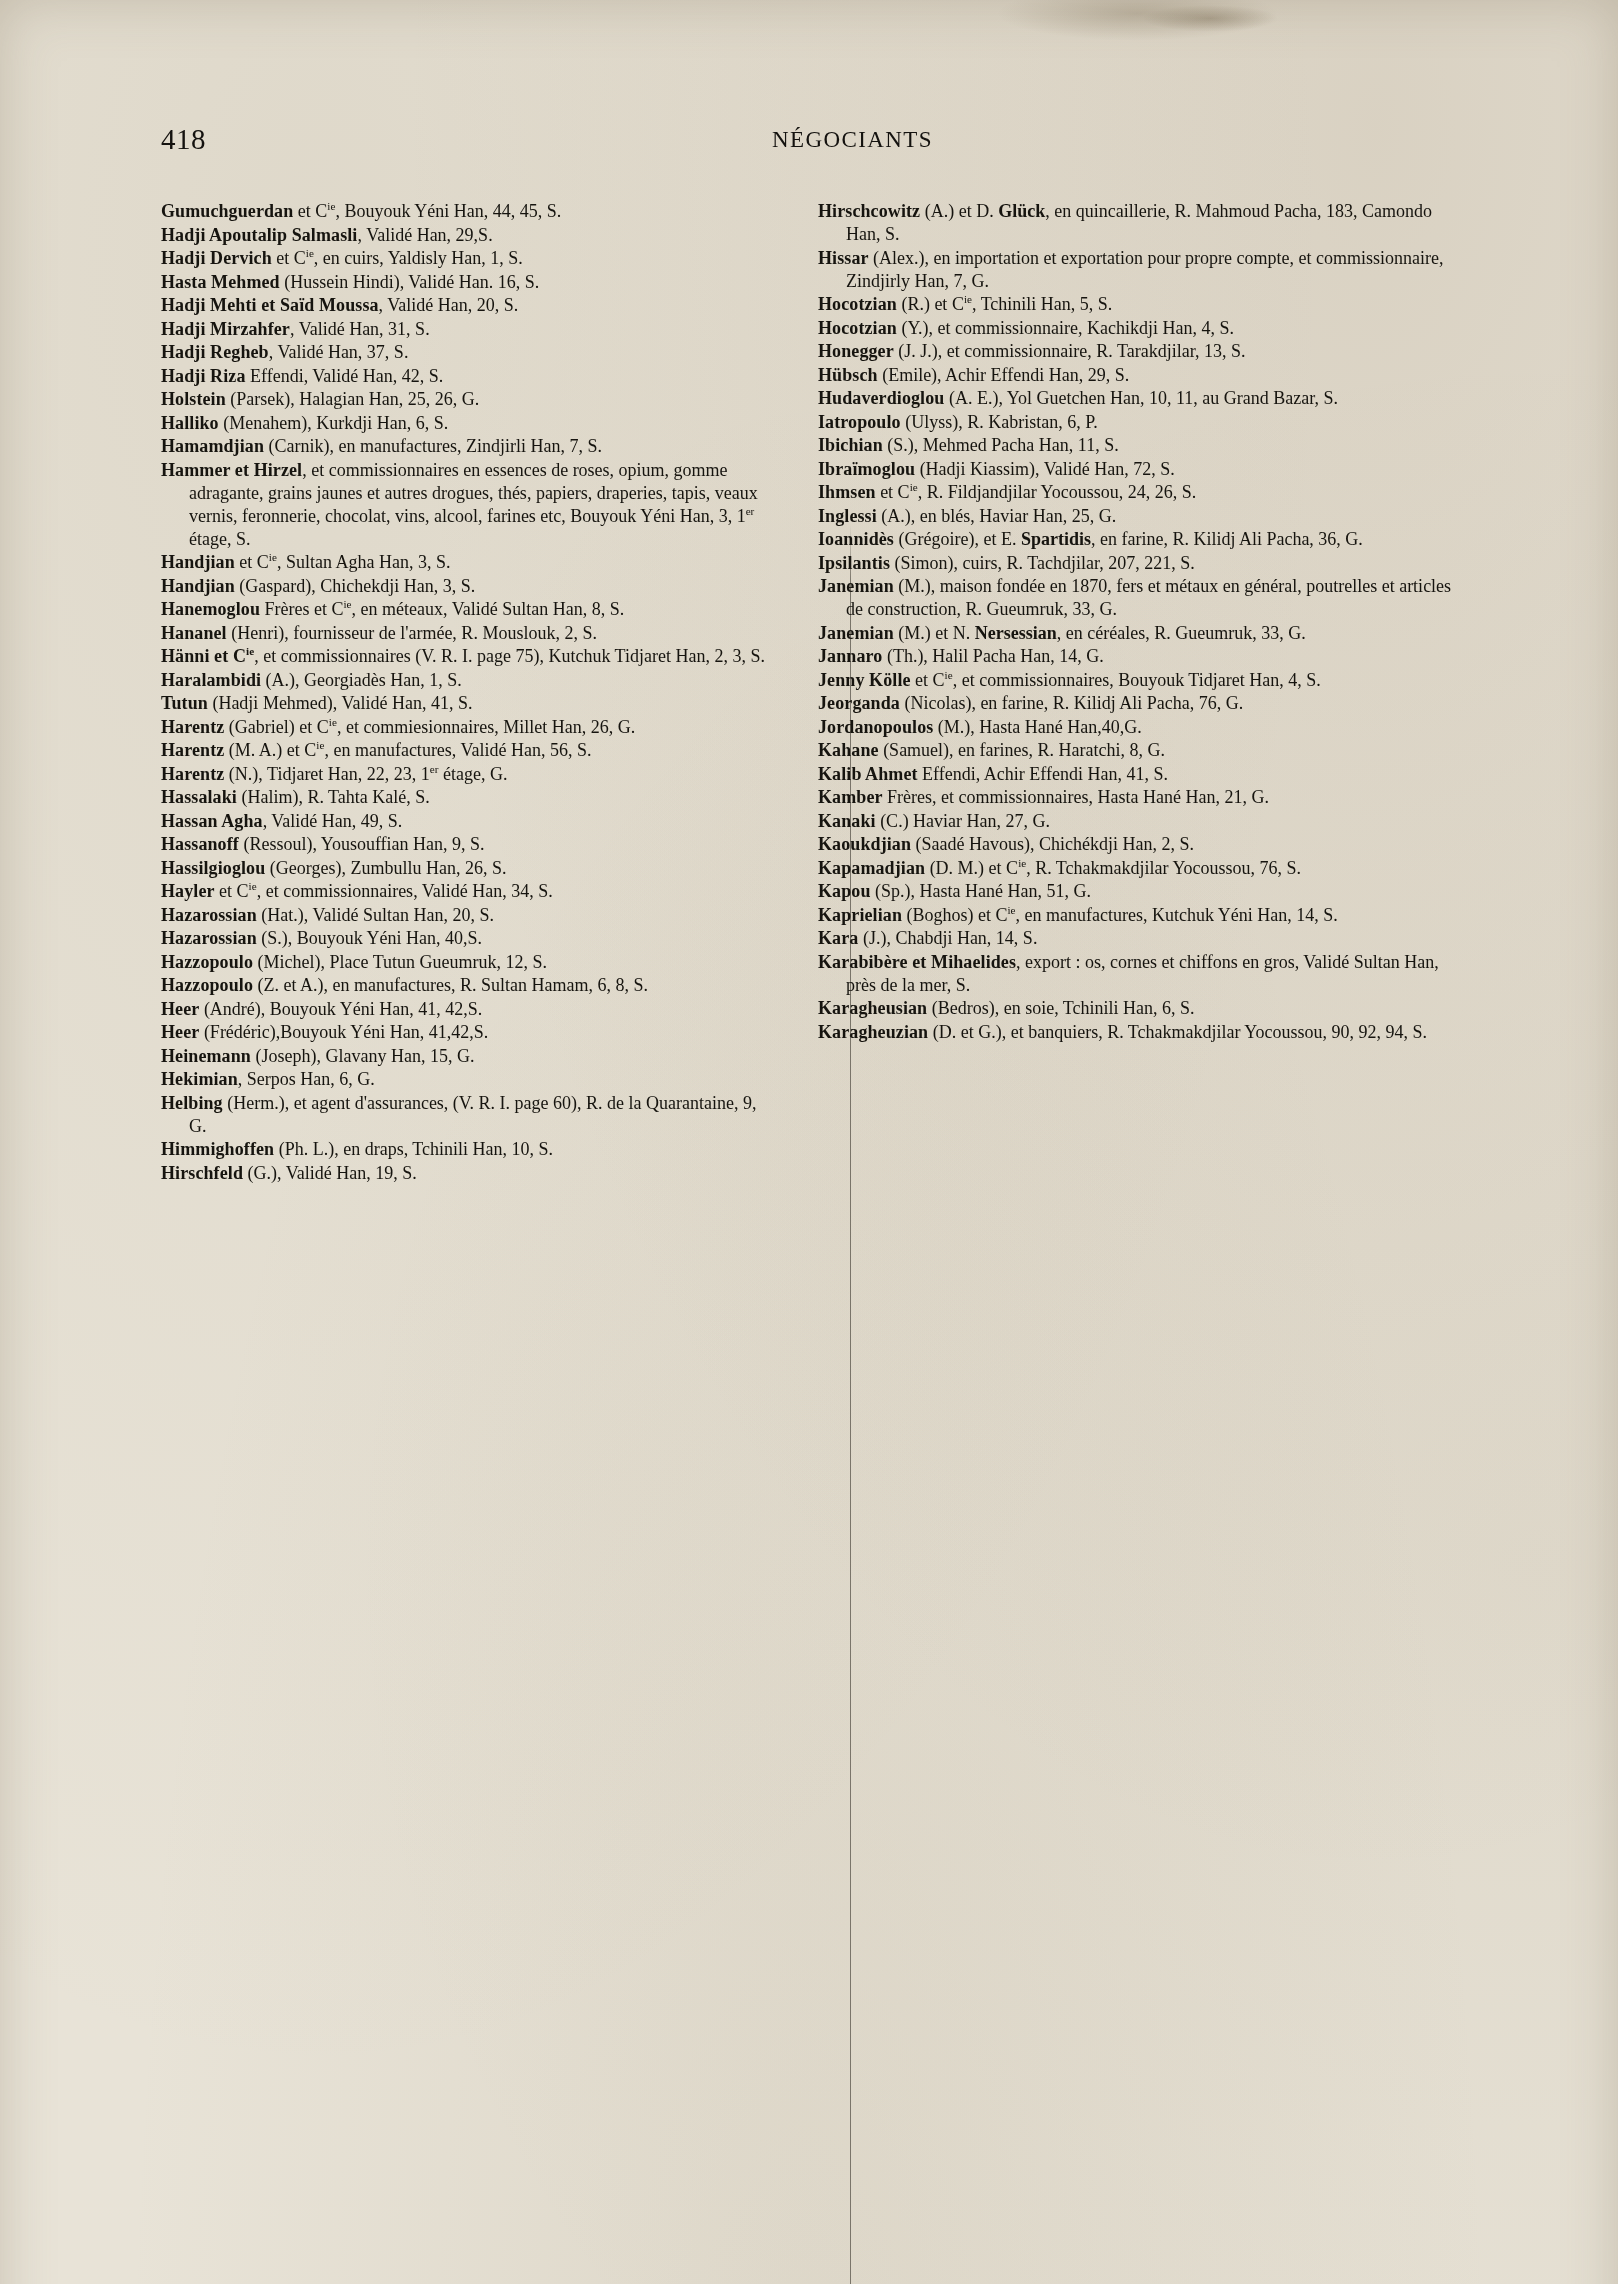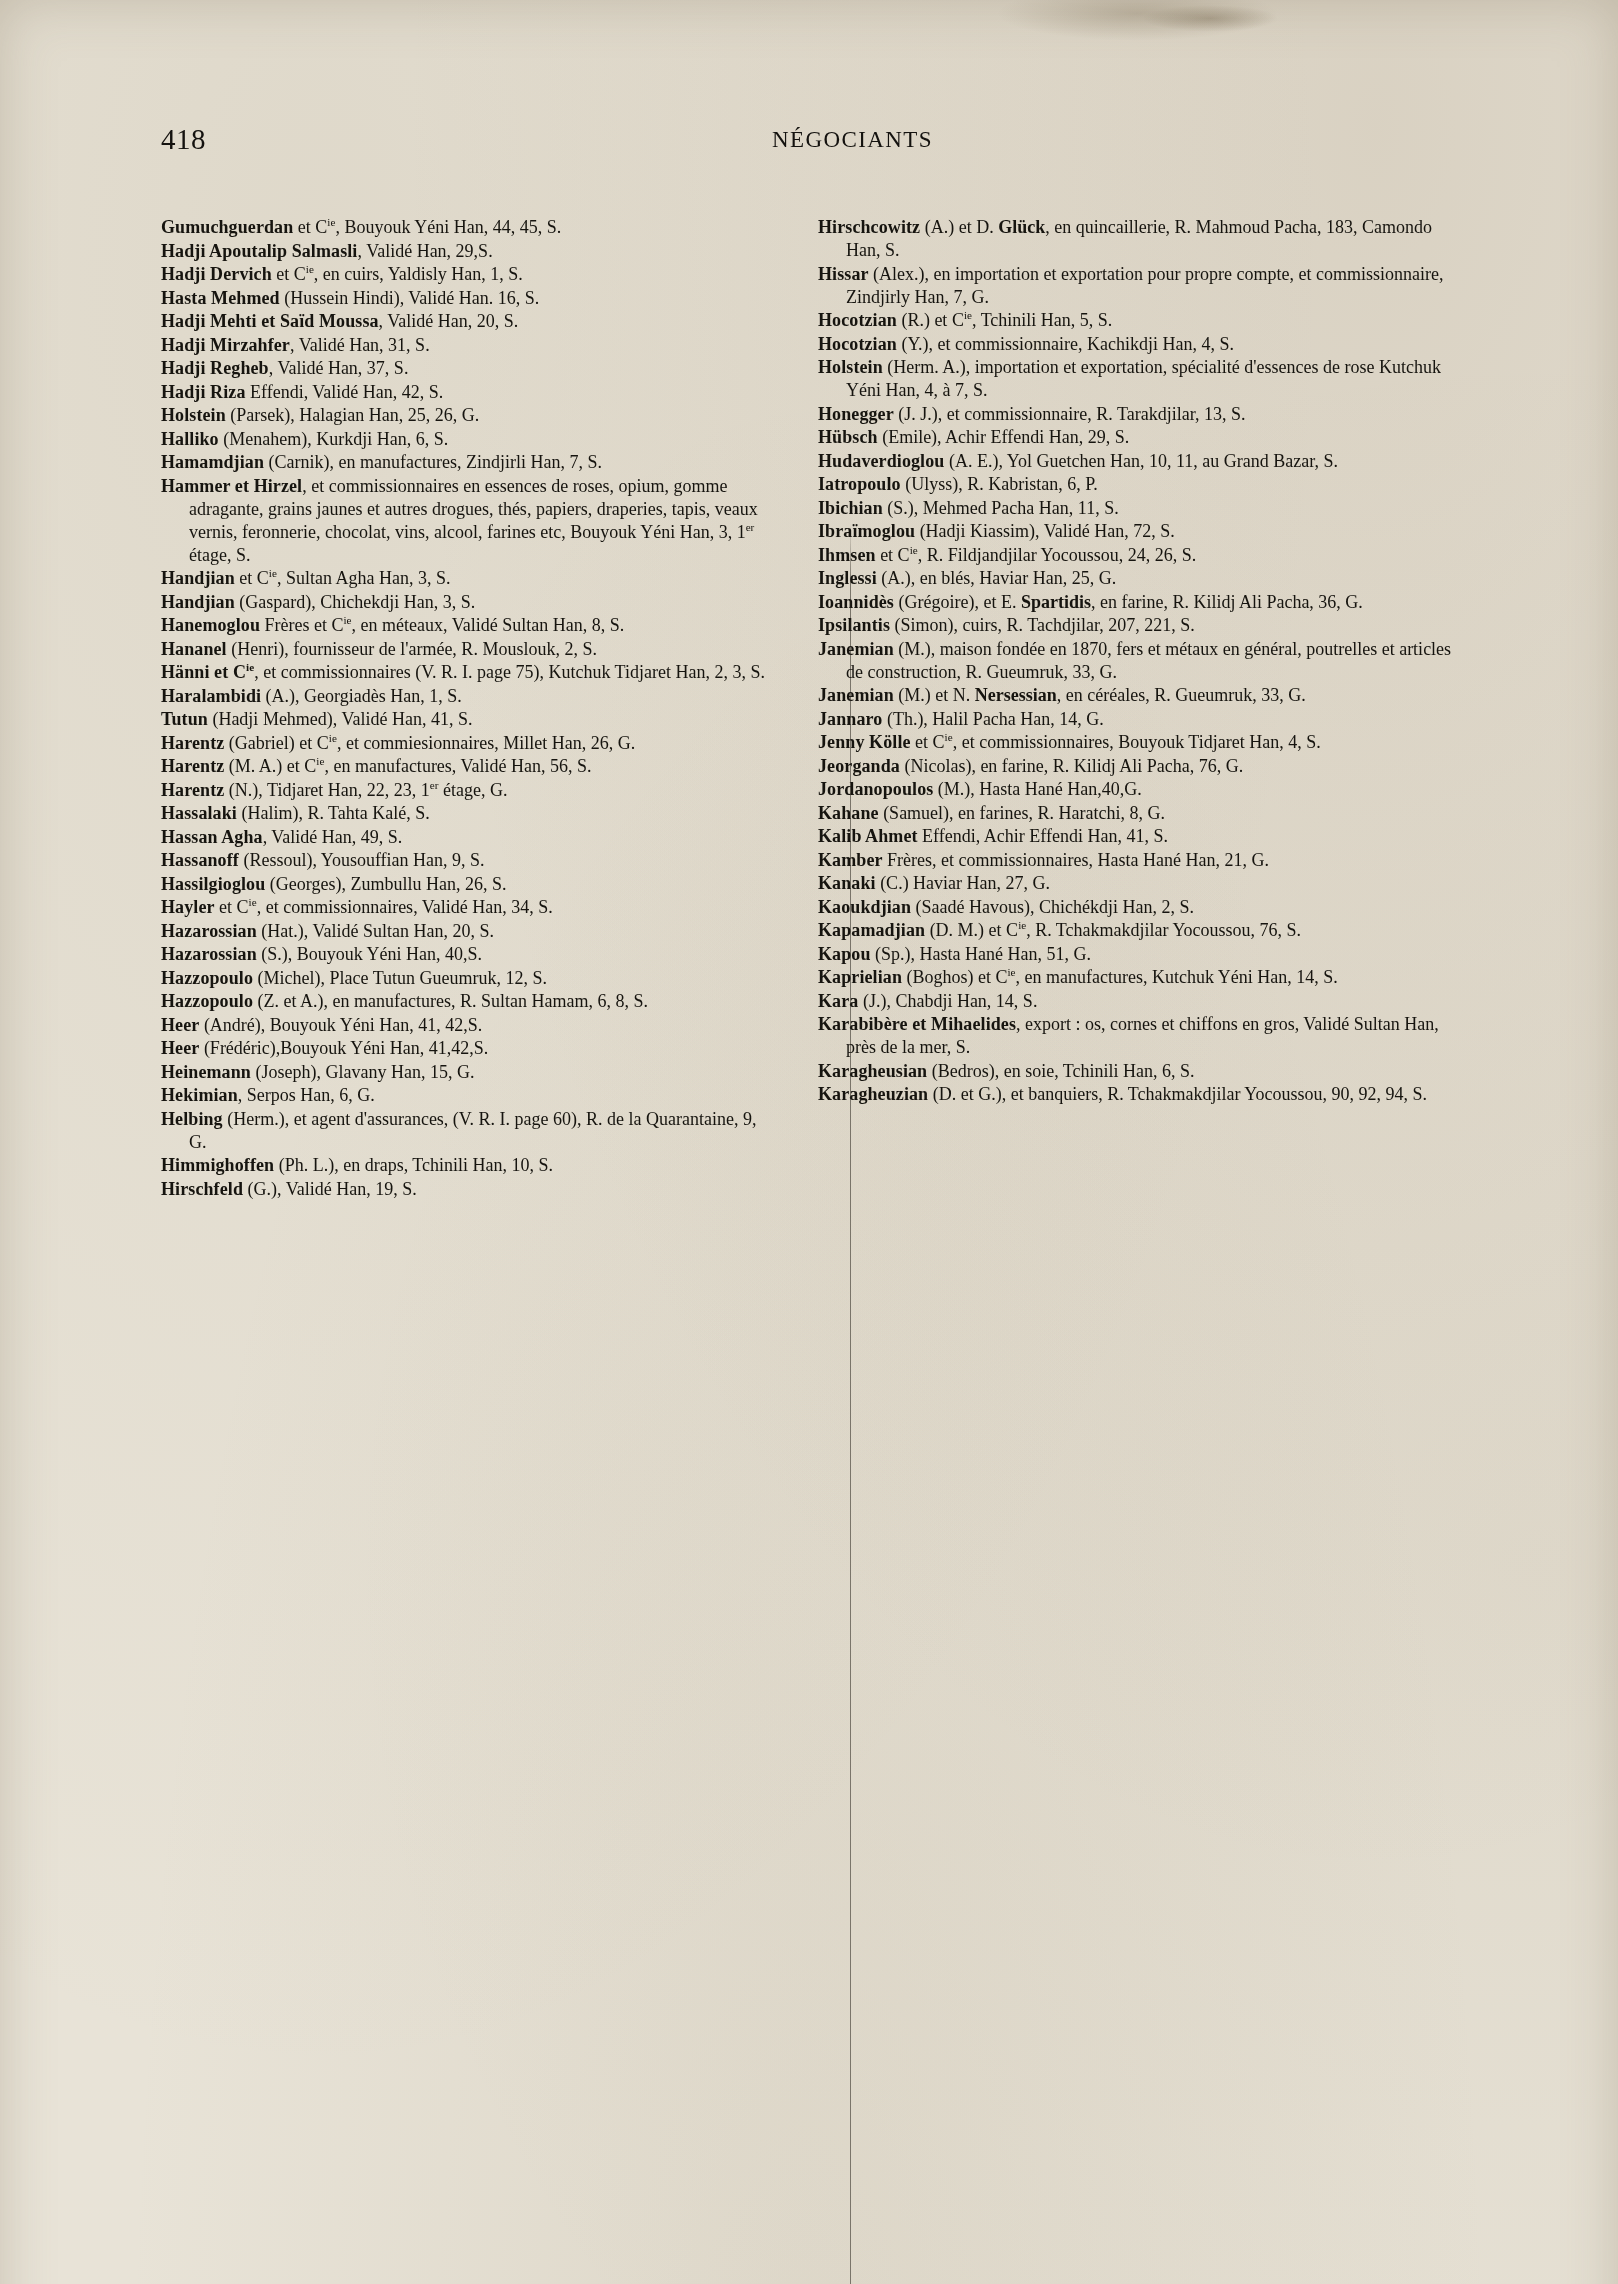--- a/index.html
+++ b/index.html
@@ -82,21 +82,21 @@
     top: 3.7px;
     text-align: center;
     font-family: "Liberation Serif", serif;
     font-size: 23px;
     color: #14120f;
     letter-spacing: 1.4px;
     padding-left: 87px;
   }
   .columns {
     position: relative;
-    margin-top: 52px;
+    margin-top: 36px;
     display: flex;
     justify-content: space-between;
     padding: 0 151px 0 161px;
   }
   .col {
     width: 608px;
     font-family: "Liberation Serif", serif;
     font-size: 18px;
     line-height: 23px;
     color: #16140f;
@@ -183,21 +183,20 @@
           <p class="entry"><b class="nm">Hekimian</b><span>, Serpos Han, 6, G.</span></p>
           <p class="entry"><b class="nm">Helbing</b><span> (Herm.), et agent d'assurances, (V. R. I. page 60), R. de la Quarantaine, 9, G.</span></p>
           <p class="entry"><b class="nm">Himmighoffen</b><span> (Ph. L.), en draps, Tchinili Han, 10, S.</span></p>
           <p class="entry"><b class="nm">Hirschfeld</b><span> (G.), Validé Han, 19, S.</span></p>
         </div>
       <div class="col right" id="col-right">
           <p class="entry"><b class="nm">Hirschcowitz</b><span> (A.) et D. <b>Glück</b>, en quincaillerie, R. Mahmoud Pacha, 183, Camondo Han, S.</span></p>
           <p class="entry"><b class="nm">Hissar</b><span> (Alex.), en importation et exportation pour propre compte, et commissionnaire, Zindjirly Han, 7, G.</span></p>
           <p class="entry"><b class="nm">Hocotzian</b><span> (R.) et C<sup>ie</sup>, Tchinili Han, 5, S.</span></p>
           <p class="entry"><b class="nm">Hocotzian</b><span> (Y.), et commissionnaire, Kachikdji Han, 4, S.</span></p>
-          <p class="entry"><b class="nm">Holstein</b><span> (Herm. A.), importation et exportation, spécialité d'essences de rose Kutchuk Yéni Han, 4, à 7, S.</span></p>
           <p class="entry"><b class="nm">Honegger</b><span> (J. J.), et commissionnaire, R. Tarakdjilar, 13, S.</span></p>
           <p class="entry"><b class="nm">Hübsch</b><span> (Emile), Achir Effendi Han, 29, S.</span></p>
           <p class="entry"><b class="nm">Hudaverdioglou</b><span> (A. E.), Yol Guetchen Han, 10, 11, au Grand Bazar, S.</span></p>
           <p class="entry"><b class="nm">Iatropoulo</b><span> (Ulyss), R. Kabristan, 6, P.</span></p>
           <p class="entry"><b class="nm">Ibichian</b><span> (S.), Mehmed Pacha Han, 11, S.</span></p>
           <p class="entry"><b class="nm">Ibraïmoglou</b><span> (Hadji Kiassim), Validé Han, 72, S.</span></p>
           <p class="entry"><b class="nm">Ihmsen</b><span> et C<sup>ie</sup>, R. Fildjandjilar Yocoussou, 24, 26, S.</span></p>
           <p class="entry"><b class="nm">Inglessi</b><span> (A.), en blés, Haviar Han, 25, G.</span></p>
           <p class="entry"><b class="nm">Ioannidès</b><span> (Grégoire), et E. <b>Spartidis</b>, en farine, R. Kilidj Ali Pacha, 36, G.</span></p>
           <p class="entry"><b class="nm">Ipsilantis</b><span> (Simon), cuirs, R. Tachdjilar, 207, 221, S.</span></p>

